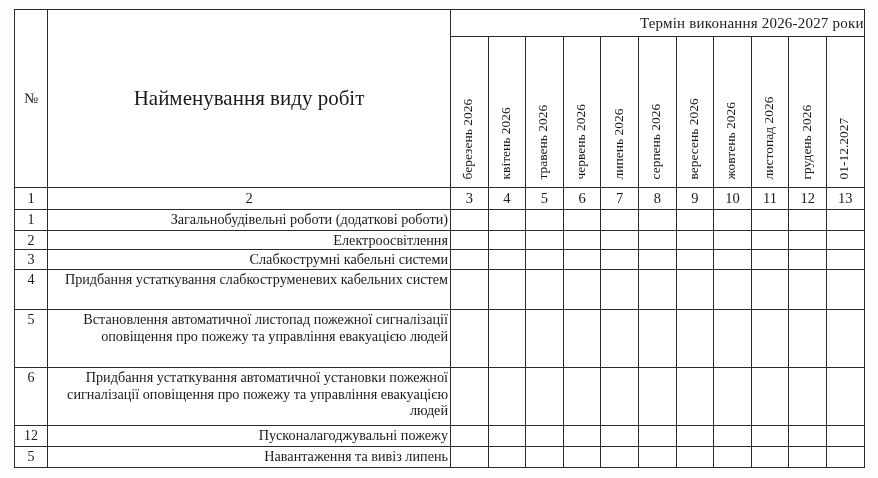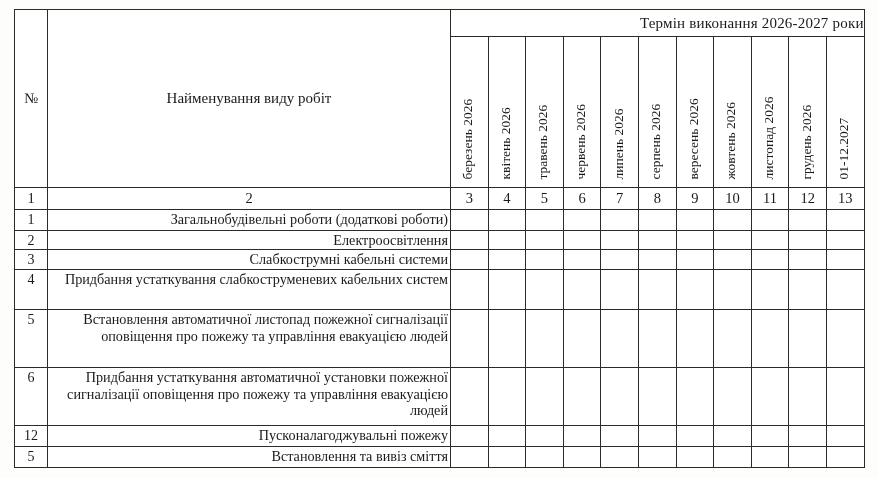--- a/index.html
+++ b/index.html
@@ -42,21 +42,21 @@
   
   col.c-num    { width: 33px; }
   col.c-desc   { width: 403px; }
   col.c-month  { width: 37.6px; }
 
   
   .hdr-num, .hdr-desc {
     text-align: center;
     font-size: 14.5px;
   }
-  .hdr-desc { font-size: 15px; }
+  .hdr-desc { font-size: 21px; }
 
   .hdr-span {
     text-align: right;
     font-size: 15px;
     height: 26px;
     letter-spacing: 0.2px;
   }
 
   .hdr-month {
     height: 150px;
@@ -289,21 +289,21 @@
         <td class="cell-m"></td>
         <td class="cell-m"></td>
         <td class="cell-m"></td>
         <td class="cell-m"></td>
         <td class="cell-m"></td>
         <td class="cell-m shaded"></td>
         <td class="cell-m shaded"></td>
       </tr>
       <tr class="datarow r14">
         <td class="cell-num">5</td>
-        <td class="cell-desc">Встановлення та вивіз сміття</td>
+        <td class="cell-desc">Навантаження та вивіз липень</td>
         <td class="cell-m shaded"></td>
         <td class="cell-m shaded"></td>
         <td class="cell-m shaded"></td>
         <td class="cell-m shaded"></td>
         <td class="cell-m shaded"></td>
         <td class="cell-m shaded"></td>
         <td class="cell-m shaded"></td>
         <td class="cell-m shaded"></td>
         <td class="cell-m shaded"></td>
         <td class="cell-m shaded"></td>

